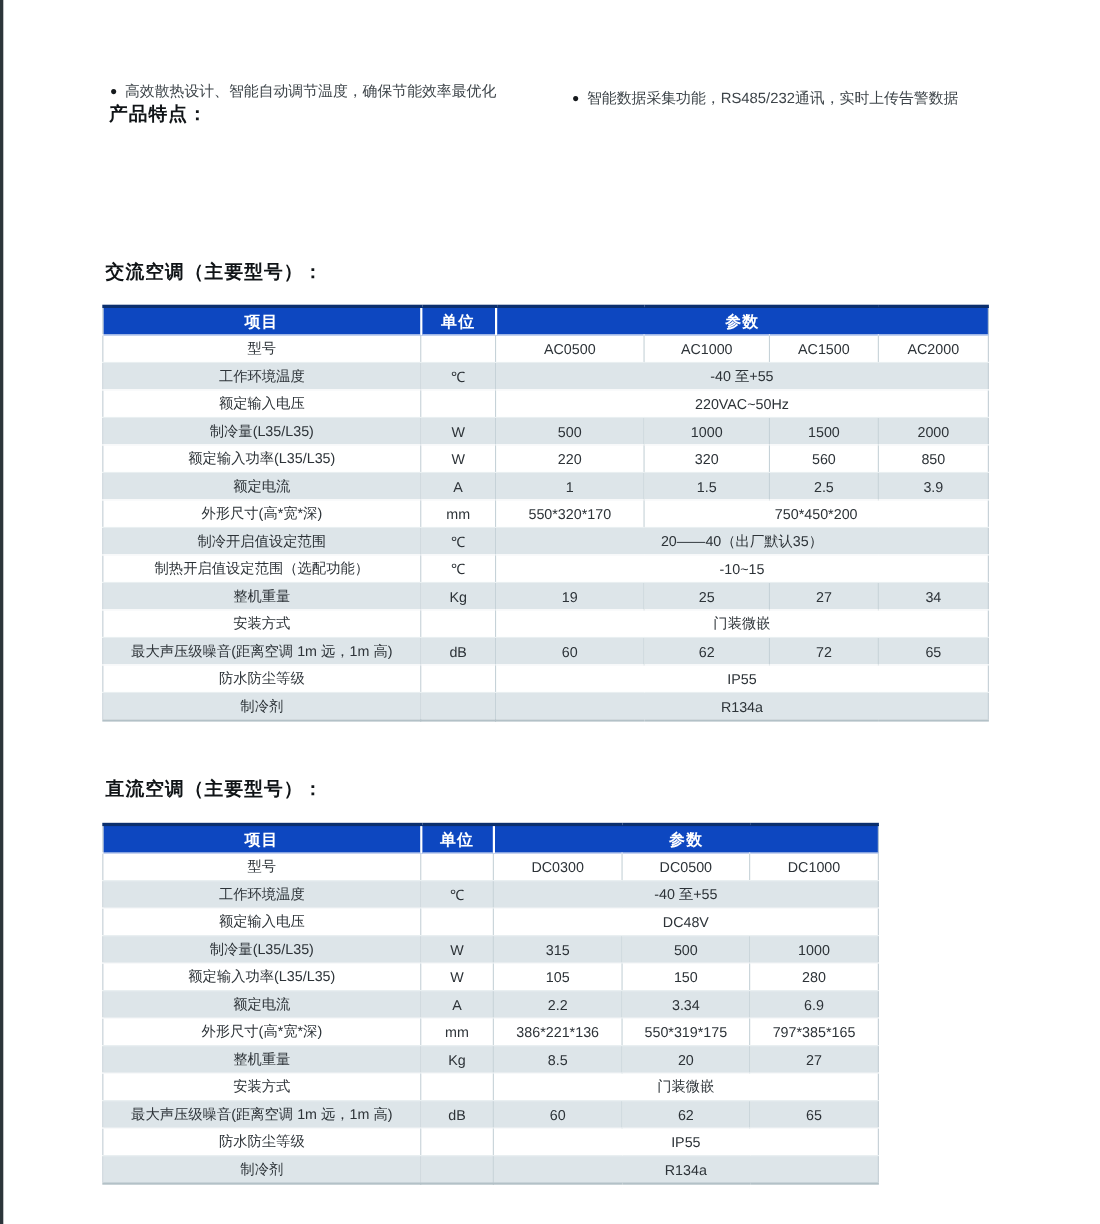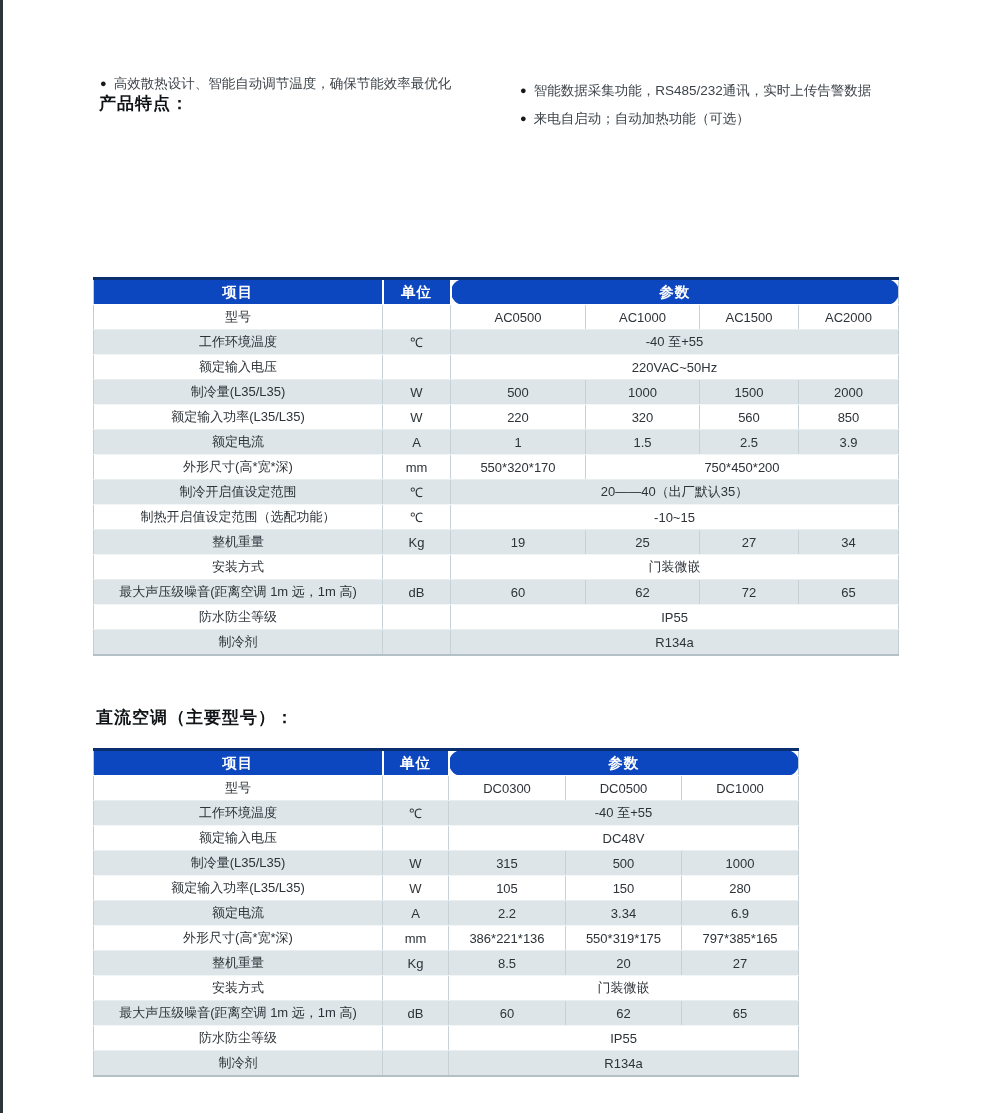--- a/index.html
+++ b/index.html
@@ -27,21 +27,21 @@
   #ac-table-wrap { top:277px; left:93px; width:805px; }
   #dc-table-wrap { top:748px; left:93px; width:705px; }
   table.spec { border-collapse:collapse; table-layout:fixed; width:100%;
                border:1px solid #c2ced4; border-bottom:2px solid #b3c1c7;padding-left:22px; }
   table.spec th {
     background:var(--hdr-blue,#0d47c0); color:#ffffff; font-size:14.5px; font-weight:bold;
     height:24px; padding:0; border-right:2px solid #ffffff;
     border-top:3px solid var(--hdr-edge,#0b2f6e); border-bottom:1px solid #ffffff;
     letter-spacing:1px;
   }
-  table.spec th:last-child { border-right:none;border-radius:13px; }
+  table.spec th:last-child { border-right:none; }
   table.spec td {
     height:24px; padding:0 3px; text-align:center; vertical-align:middle;
     font-size:13px; color:#2d3338; background:#ffffff;
     border-right:1px solid #c6d2d8; border-bottom:1px solid #e9eff1;
     white-space:nowrap; overflow:hidden;
   }
   table.spec td:last-child { border-right:none; }
   table.spec tr.shade td { background:var(--row-shade,#dde5e9); border-bottom-color:#f3f6f7; }
 </style>
 </head>
@@ -49,23 +49,23 @@
 
 <div class="page">
   <div class="scan-edge"></div>
 
   <div class="features-title">产品特点：</div>
   <ul id="features-left" class="feature-list">
       <li><span class="dot">●</span><span>高效散热设计、智能自动调节温度，确保节能效率最优化</span></li>
     </ul>
   <ul id="features-right" class="feature-list">
       <li><span class="dot">●</span><span>智能数据采集功能，RS485/232通讯，实时上传告警数据</span></li>
-      <li><span class="dot">●</span><span>来电自启动；自动加热功能（可选）</span></li>
     </ul>
 
+  <div id="ac-title" class="section-title">交流空调（主要型号）：</div>
   <div id="ac-table-wrap" class="tbl-wrap">
     <table id="ac-table" class="spec">
         <colgroup>
           <col style="width: 289px;">
           <col style="width: 68px;">
           <col style="width: 135px;">
           <col style="width: 114px;">
           <col style="width: 99px;">
           <col style="width: 100px;">
         </colgroup>

